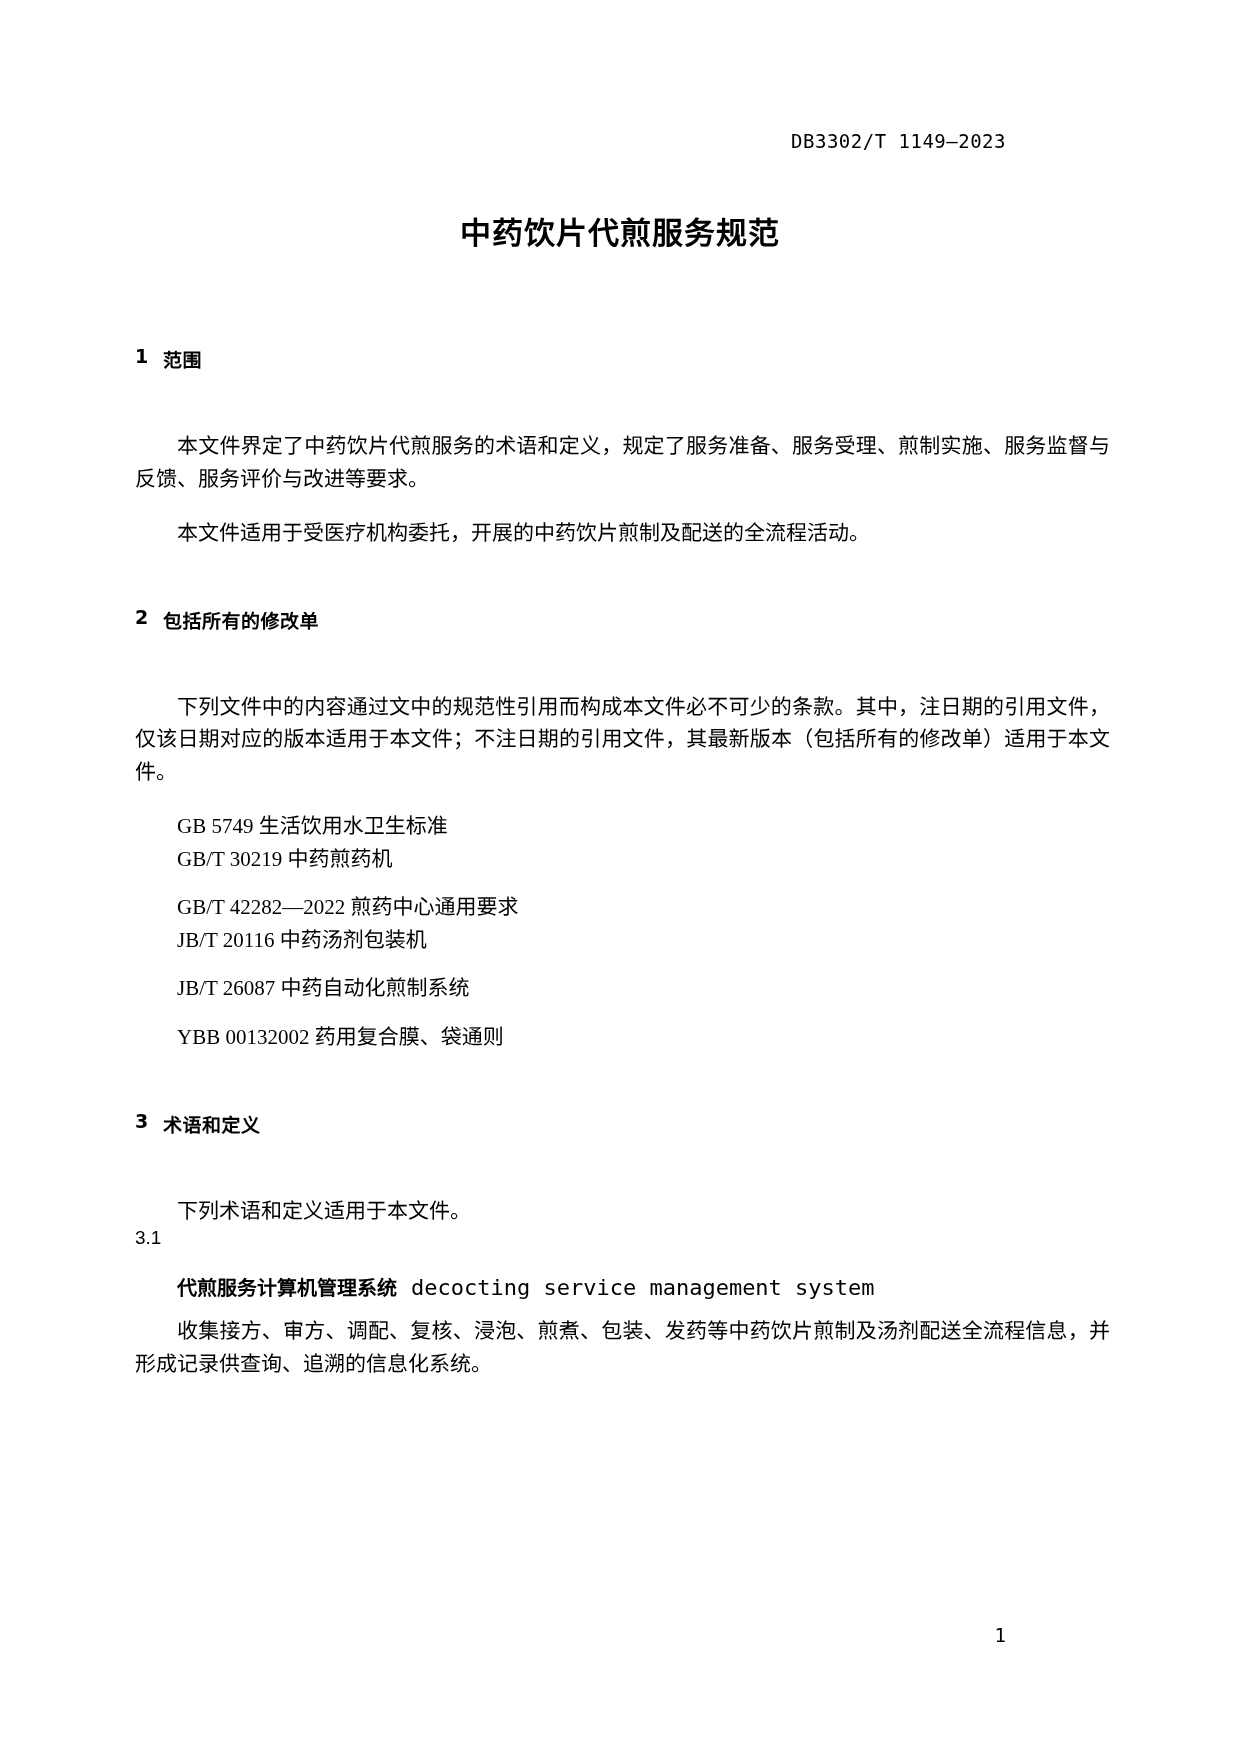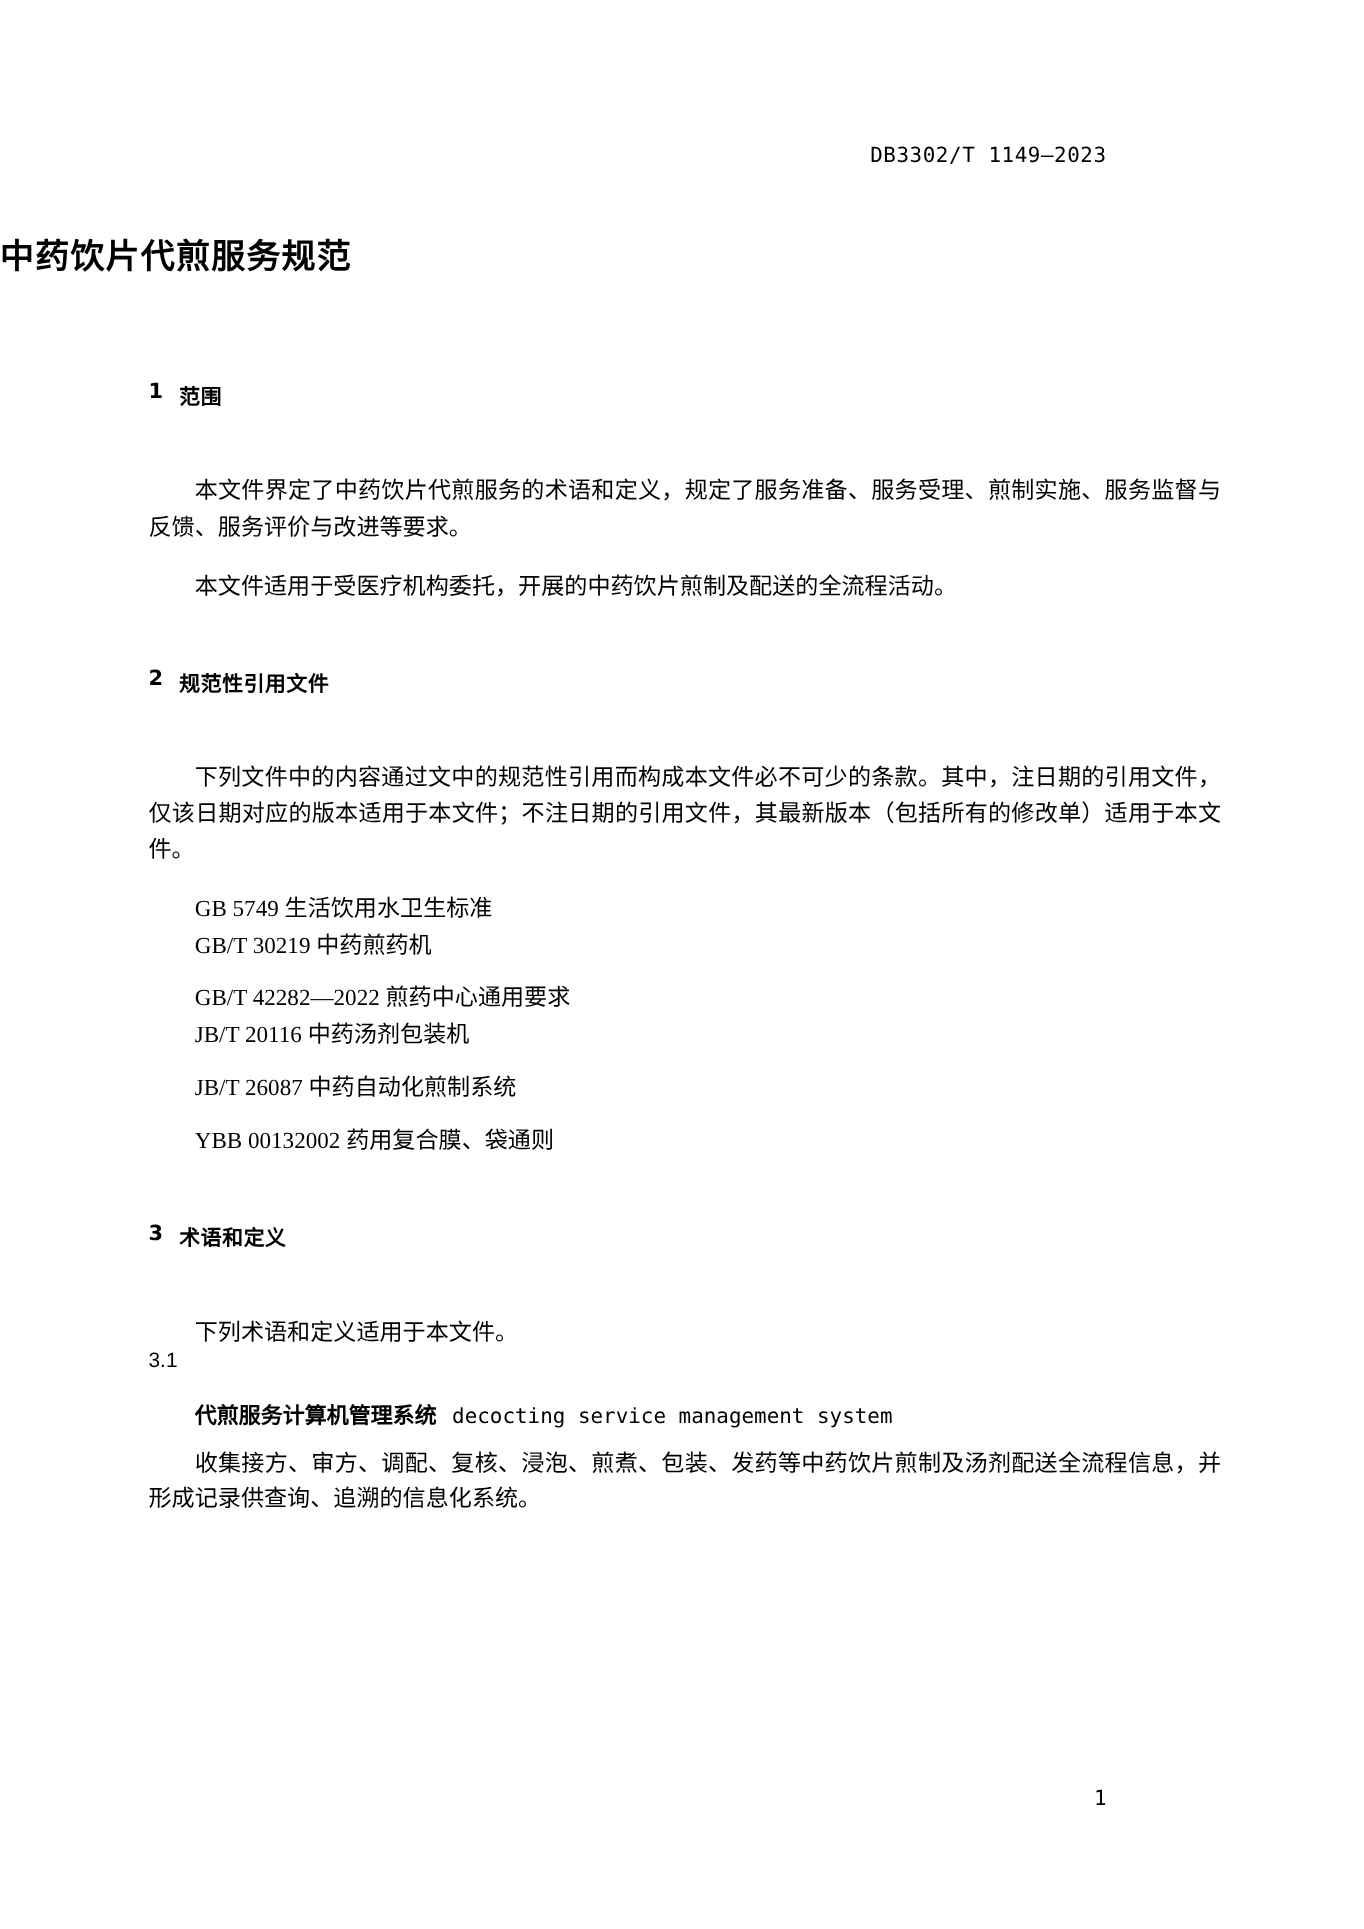--- a/index.html
+++ b/index.html
@@ -30,20 +30,21 @@
     font-family: "DejaVu Sans Mono", monospace;
     font-size: 19px;
     letter-spacing: 0.5px;
     white-space: nowrap;
   }
   .doc-title {
     position: absolute;
     top: 208px;
     left: 0;
     width: 1240px;
+    text-align: center;
     font-family: "DejaVu Sans", sans-serif;
     font-weight: bold;
     font-size: 31px;
     letter-spacing: 1px;
   }
   .content {
     position: absolute;
     top: 345px;
     left: 135px;
     width: 975px;
@@ -90,21 +91,21 @@
     font-size: 21px;
     line-height: 1.55;
   }
   .term-cn {
     font-family: "DejaVu Sans", sans-serif;
     font-weight: bold;
     font-size: 20px;
   }
   .term-en {
     font-family: "DejaVu Sans Mono", monospace;
-    font-size: 19px;
+    font-size: 22px;
     margin-left: 14px;
     letter-spacing: 0px;
     text-align: center;
   }
   .page-number {
     position: absolute;
     bottom: 108px;
     right: 135px;
     font-family: "DejaVu Sans Mono", monospace;
     font-size: 19px;
@@ -127,21 +128,21 @@
     </div>
     <div class="gap-after-heading"></div>
     <p class="body-text">本文件界定了中药饮片代煎服务的术语和定义，规定了服务准备、服务受理、煎制实施、服务监督与反馈、服务评价与改进等要求。</p>
     <div class="gap-sm"></div>
     <p class="body-text">本文件适用于受医疗机构委托，开展的中药饮片煎制及配送的全流程活动。</p>
 
     <div class="gap-lg"></div>
 
     <div class="clause-heading">
       <span class="num">2</span>
-      <span>规范性引用文件</span>
+      <span>包括所有的修改单</span>
     </div>
     <div class="gap-after-heading"></div>
     <p class="body-text">下列文件中的内容通过文中的规范性引用而构成本文件必不可少的条款。其中，注日期的引用文件，仅该日期对应的版本适用于本文件；不注日期的引用文件，其最新版本（包括所有的修改单）适用于本文件。</p>
     <div class="gap-sm"></div>
     <div class="ref-block">
       <p class="ref-line">GB 5749  生活饮用水卫生标准</p>
       <p class="ref-line">GB/T 30219  中药煎药机</p>
       <div style="height:16px"></div>
       <p class="ref-line">GB/T 42282—2022  煎药中心通用要求</p>
       <p class="ref-line">JB/T 20116  中药汤剂包装机</p>

